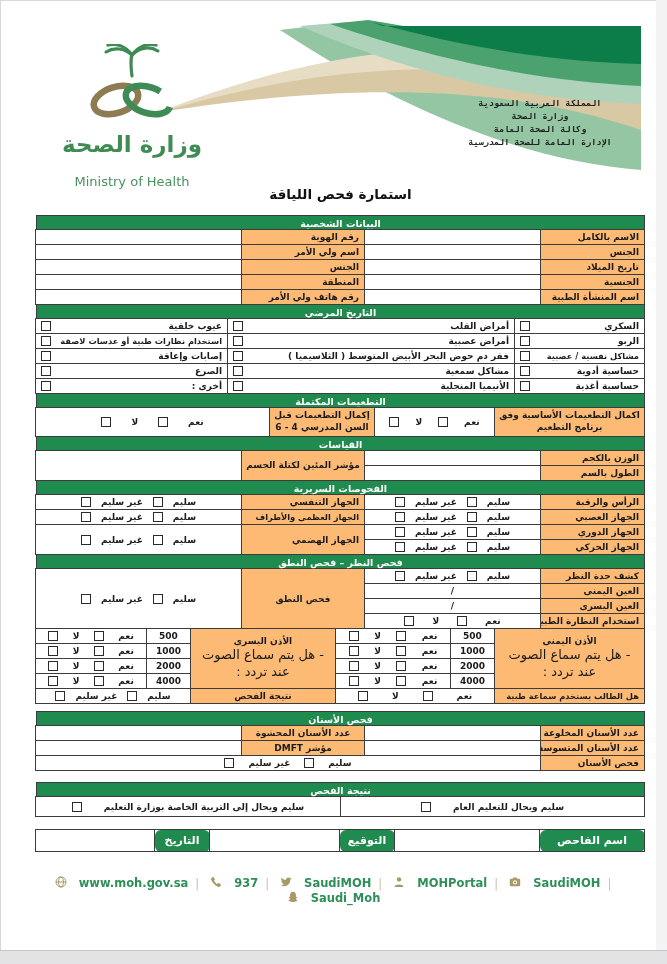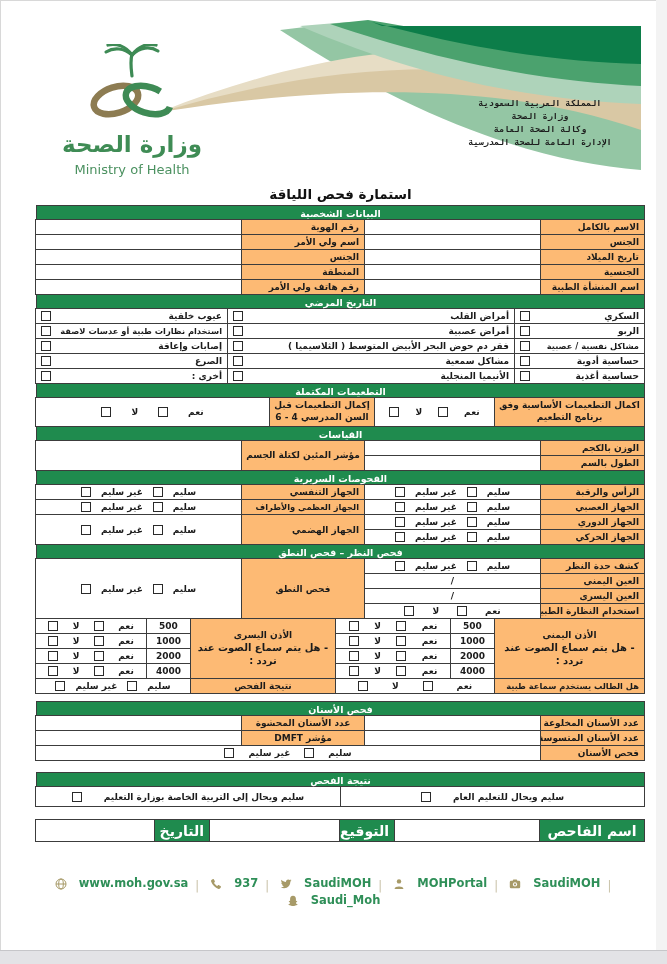--- a/index.html
+++ b/index.html
@@ -2,51 +2,51 @@
 <html><head>
 <meta charset="utf-8">
 <style>
   html,body{margin:0;padding:0;background:#e9e9e9;font-family:"DejaVu Sans",sans-serif;}
   .page{position:relative;width:667px;height:964px;background:#fff;overflow:hidden;
         box-shadow:inset 0 0 0 1px #d8d8d8;}
   
   .banner{position:absolute;top:0;left:0;width:667px;height:215px;pointer-events:none;}
   .logo{position:absolute;left:52px;top:44px;width:160px;text-align:center;}
   .logo-ar{font-size:23px;font-weight:bold;color:#3f8c55;line-height:1.05;}
-  .logo-en{font-size:13px;color:#4b9160;margin-top:6px;}
+  .logo-en{font-size:13px;color:#4b9160;margin-top:18px;}
   .ministry{position:absolute;left:440px;top:98px;width:200px;text-align:center;direction:rtl;font-family:Liberation Mono, monospace;}
   .ministry div{font-size:8.5px;font-weight:bold;color:#1c1c1c;line-height:13px;}
   .form-title{position:absolute;top:186px;left:36px;width:609px;text-align:center;direction:rtl;
               font-size:13.5px;font-weight:bold;color:#111;}
   
-  .form{position:absolute;top:206px;left:36px;width:609px;direction:rtl;}
+  .form{position:absolute;top:216px;left:36px;width:609px;direction:rtl;}
   .sec-hdr{background:#1f8b4e;color:#fff;text-align:center;font-size:9.5px;font-weight:bold;
            height:15px;line-height:15px;border:1px solid #3c3c3c;box-sizing:border-box;margin-top:-1px;}
   table{border-collapse:collapse;table-layout:fixed;width:609px;margin-top:-1px;}
   td{border:1px solid #3c3c3c;height:15px;padding:0 5px;font-size:9px;font-weight:bold;
      color:#1b1b1b;overflow:hidden;white-space:nowrap;box-sizing:border-box;}
   .lbl{background:#fdba74;}
   .inp{background:#fff;}
   .wrap{white-space:normal;text-align:center;line-height:1.3;padding:1px 3px;}
   .ctr{text-align:center;}
   .sm{font-size:8.3px;}
   .cb{display:inline-block;width:8px;height:8px;border:1px solid #2a2a2a;background:#fff;
       vertical-align:-1px;flex:0 0 auto;}
   .pair{display:flex;justify-content:space-between;align-items:center;height:100%;}
   .flex-ctr{display:flex;justify-content:center;align-items:center;gap:10px;height:100%;}
   .flex-wide{display:flex;justify-content:space-around;align-items:center;height:100%;}
   .gap8{height:8px;} .gap12{height:12px;} .gap13{height:13px;}
-  .ear-q{font-size:10px;font-weight:bold;}
+  .ear-q{font-size:13px;font-weight:normal;}
   .sig td{height:22px;}
-  .sig-lbl{background:#1f8b4e;color:#fff;text-align:center;font-size:14px;}
+  .sig-lbl{background:#1f8b4e;color:#fff;text-align:center;font-size:11px;border-radius:6px;}
   .res td{height:20px;}
   
   .footer{position:absolute;top:876px;left:0;width:667px;text-align:center;direction:ltr;
           font-size:11.5px;font-weight:bold;color:#2f8f58;}
-  .footer .item{display:inline-flex;align-items:flex-end;gap:12px;margin:0 3px;}
+  .footer .item{display:inline-flex;align-items:flex-start;gap:12px;margin:0 3px;}
   .footer .sep{color:#c9c2a8;margin:0 4px;font-weight:normal;}
   .ficon{width:12px;height:12px;display:inline-block;}
   .bottom-bar{position:absolute;bottom:0;left:0;width:667px;height:13px;background:#e3e3e6;
               border-top:1px solid #c6c6c9;}
   .right-strip{position:absolute;top:0;right:0;width:11px;height:950px;background:#f3f3f3;}
 </style>
 </head>
 <body>
 
 <div class="page">

